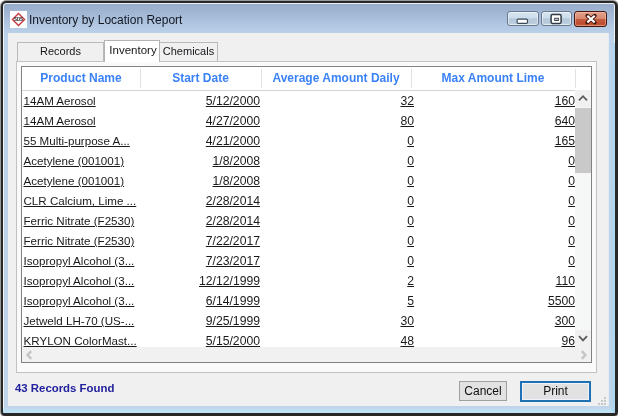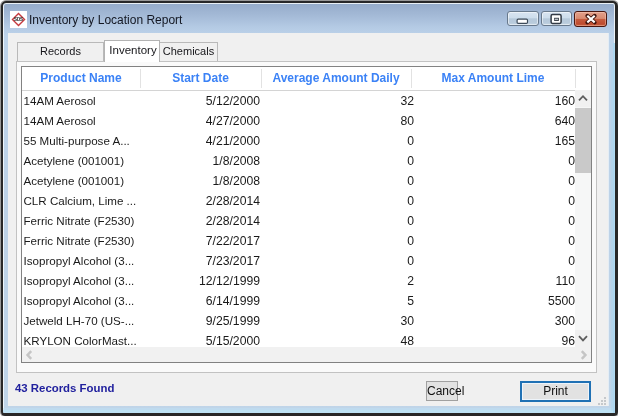--- a/index.html
+++ b/index.html
@@ -24,36 +24,36 @@
   #tab1{left:17px;width:87px;}
   #tab2{left:104px;top:40px;width:56px;height:22px;background:#ffffff;border:1px solid #b3b3b3;border-bottom:none;z-index:3;line-height:19px;font-size:11.5px;text-indent:2px;}
   #tab3{left:160px;width:58px;border-left:none;}
   #panel{left:16px;top:61px;width:581px;height:312px;box-sizing:border-box;border:1px solid #c2c2c2;background:#fafafa;z-index:1;}
   
   #tbl{left:21px;top:66px;width:571px;height:297px;box-sizing:border-box;border:1px solid #828282;background:#fff;z-index:2;overflow:hidden;}
   
   .hc{top:0;height:23px;line-height:22px;font-weight:bold;font-size:12px;color:#3b82f6;text-align:center;}
   .hsep{top:2px;height:19px;width:1px;background:#e2e2e2;}
   #hline{top:23px;left:0;width:569px;height:1px;background:#d4d4d4;}
-  .row{height:20px;line-height:20px;font-size:12.2px;color:#1a1a1a;white-space:nowrap;}
+  .row{height:20px;line-height:20px;font-size:12.2px;color:#1a1a1a;white-space:nowrap;text-decoration:underline;}
   .c1{left:1.5px;font-size:11.6px;}
   .c2{width:238px;left:0px;text-align:right;}  
   .c3{width:392px;left:0px;text-align:right;}  
   .c4{width:553px;left:0px;text-align:right;}  
   
   #vsb{left:553px;top:23px;width:16px;height:257px;background:#f6f7f7;}
   #vup{left:0;top:0;width:16px;height:17px;background:#f1f1f1;}
   #vdn{left:0;top:240px;width:16px;height:17px;background:#f1f1f1;}
   #vth{left:0;top:18px;width:16px;height:65px;background:#c9c9c9;}
   #hsb{left:0px;top:280px;width:569px;height:15px;background:#f1f1f1;}
   .chev{stroke:#5d5d5d;stroke-width:1.8;fill:none;}
   .chevl{stroke:#c5c5c5;stroke-width:2.5;fill:none;}
   
   #status{left:15px;top:382px;font-size:11.4px;font-weight:bold;color:#21219e;}
-  #cancel{left:426px;top:381px;width:32px;height:20px;box-sizing:border-box;border:1px solid #a0a0a0;background:#e2e2e2;font-size:12px;color:#101010;text-align:center;line-height:18px;}
+  #cancel{left:459px;top:381px;width:48px;height:20px;box-sizing:border-box;border:1px solid #a0a0a0;background:#e2e2e2;font-size:12px;color:#101010;text-align:center;line-height:18px;}
   #print{left:520px;top:381px;width:71px;height:21px;box-sizing:border-box;border:2px solid #2071b4;background:#e2e2e2;box-shadow:inset 0 0 0 1px #eef4fa;font-size:12px;color:#101010;text-align:center;line-height:17px;}
   .grip{width:2px;height:2px;background:#c5c8cb;}
 </style>
 </head>
 <body>
 <div id="win" class="abs" style="overflow:hidden">
   <div class="abs" style="left:0;right:0;bottom:0;height:3px;background:#bee3f5"></div>
   <div class="abs" style="left:0;right:0;bottom:3px;height:2px;background:rgba(190,227,246,0.45)"></div>
   <div class="abs" style="right:0;width:2px;top:40px;bottom:0;background:rgba(168,214,240,0.85)"></div>
   <div class="abs" style="right:2px;width:2px;top:60px;bottom:2px;background:rgba(168,214,240,0.4)"></div>

